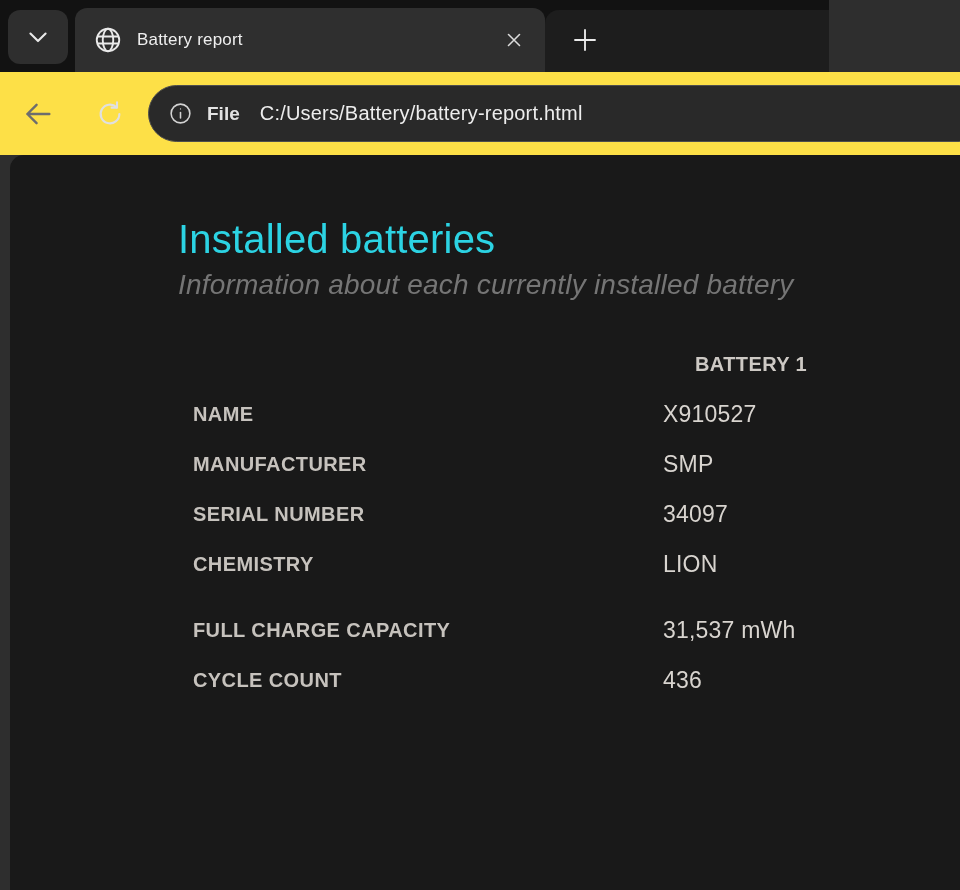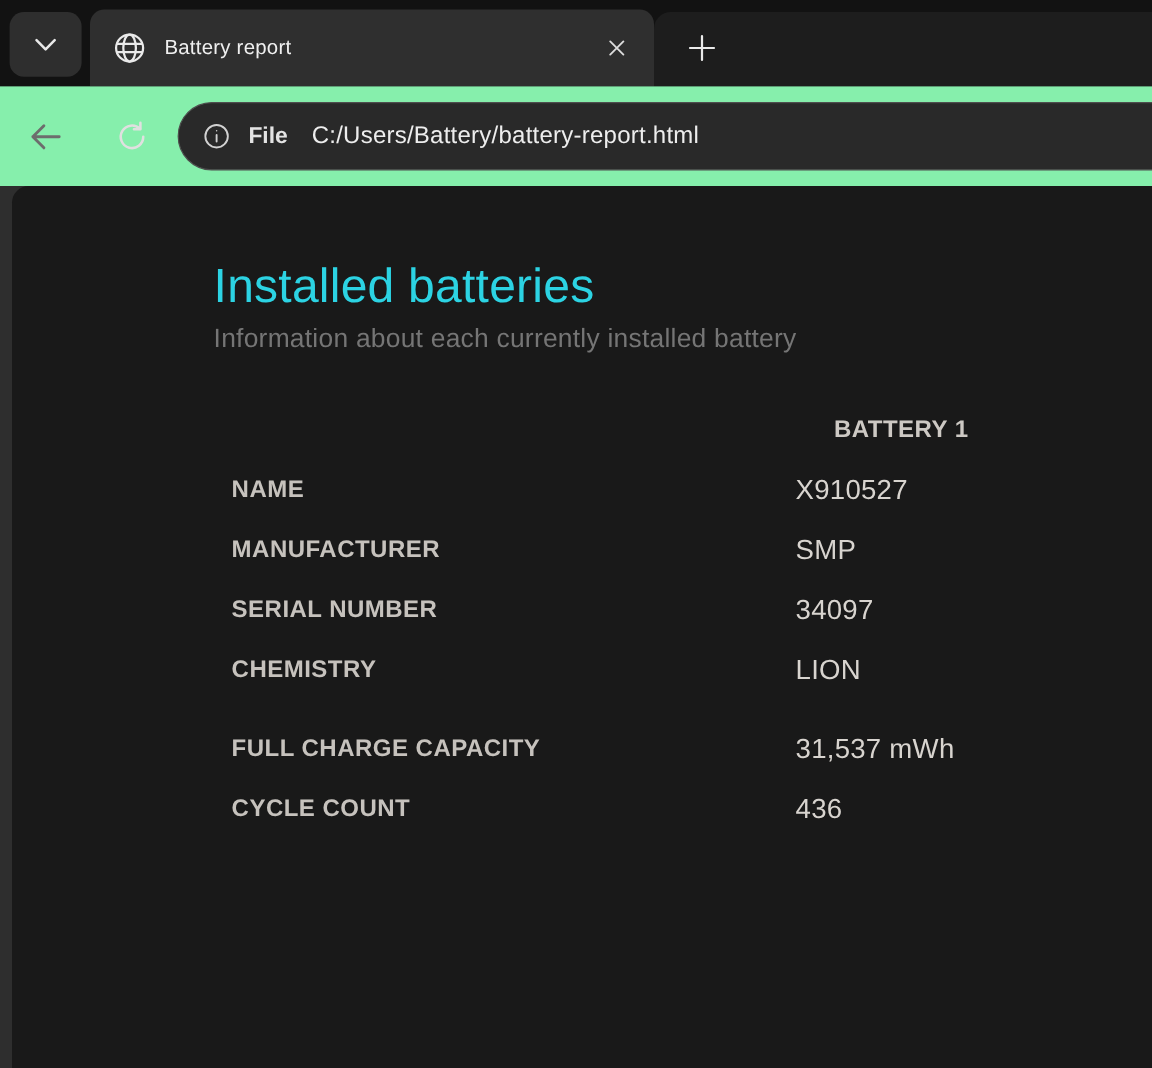--- a/index.html
+++ b/index.html
@@ -4,21 +4,21 @@
 <style>
   * { margin:0; padding:0; box-sizing:border-box; }
   html,body { width:960px; height:890px; overflow:hidden; }
   body {
     background:#2e2e2e;
     font-family:"Liberation Sans","DejaVu Sans",sans-serif;
     position:relative;
   }
 
   
-  .tabstrip { position:absolute; left:0; top:0; width:960px; height:72px; background:#121212; }
+  .tabstrip { position:absolute; left:0; top:0; width:829px; height:72px; background:#121212; }
   .tabstrip-right-panel {
     position:absolute; left:545px; top:10px; right:0; height:62px;
     background:#1d1d1d; border-top-left-radius:14px;
   }
   .tab-dropdown {
     position:absolute; left:8px; top:10px; width:60px; height:54px;
     background:#2e2e2e; border:none; border-radius:12px;
     display:flex; align-items:center; justify-content:center; cursor:pointer;
   }
   .tab {
@@ -34,21 +34,21 @@
     width:30px; height:30px; border:none; background:transparent; border-radius:6px;
     display:flex; align-items:center; justify-content:center; cursor:pointer;
   }
   .newtab {
     position:absolute; left:558px; top:13px; width:54px; height:54px;
     border:none; background:transparent; border-radius:10px;
     display:flex; align-items:center; justify-content:center; cursor:pointer;
   }
 
   
-  .toolbar { position:absolute; left:0; top:72px; width:960px; height:83px; background:#86efac; }
+  .toolbar { position:absolute; left:0; top:72px; width:960px; height:83px; background:#fde047; }
   .nav-btn {
     position:absolute; top:0; height:83px; width:56px; border:none; background:transparent;
     display:flex; align-items:center; justify-content:center; cursor:pointer;
   }
   .nav-back { left:10px; }
   .nav-refresh { left:82px; }
   .addressbar {
     position:absolute; left:148px; top:13px; height:57px; width:840px;
     background:#292929; border:1.5px solid #4e4e4e; border-radius:29px;
     display:flex; align-items:center; padding-left:13px; cursor:text;
@@ -60,21 +60,21 @@
   .scheme-label { margin-left:9px; font-size:19px; font-weight:600; color:#e3e3e3; }
   .address-url  { margin-left:20px; font-size:20px; font-weight:400; color:#ededed; letter-spacing:0.2px; white-space:nowrap; }
 
   
   .content {
     position:absolute; left:10px; top:155px; width:950px; height:735px;
     background:#191919; border-top-left-radius:14px;
     padding:62px 0 0 168px; overflow:hidden;
   }
   .page-heading { font-size:40px; font-weight:400; color:#2cd3e3; letter-spacing:0.2px; }
-  .page-subtitle { margin-top:7px; font-size:22px; font-weight:400; color:#757575; letter-spacing:0.2px; }
+  .page-subtitle { margin-top:7px; font-size:28px; font-weight:400; color:#757575; letter-spacing:0.2px;font-style:italic; }
 
   .batt-table { margin:38px 0 0 15px; }
   .trow {
     display:grid; grid-template-columns:470px 1fr; align-items:center; height:50px;
   }
   .trow.section-break { margin-top:16px; }
   .tlabel { font-size:20px; font-weight:700; color:#c6c2bd; letter-spacing:0.4px; }
   .tvalue { font-size:23px; font-weight:400; color:#d8d4cf; letter-spacing:0.2px; }
   .thead .tvalue { font-size:20px; font-weight:700; color:#cdc9c4; letter-spacing:0.4px;margin-left:32px; }
 

